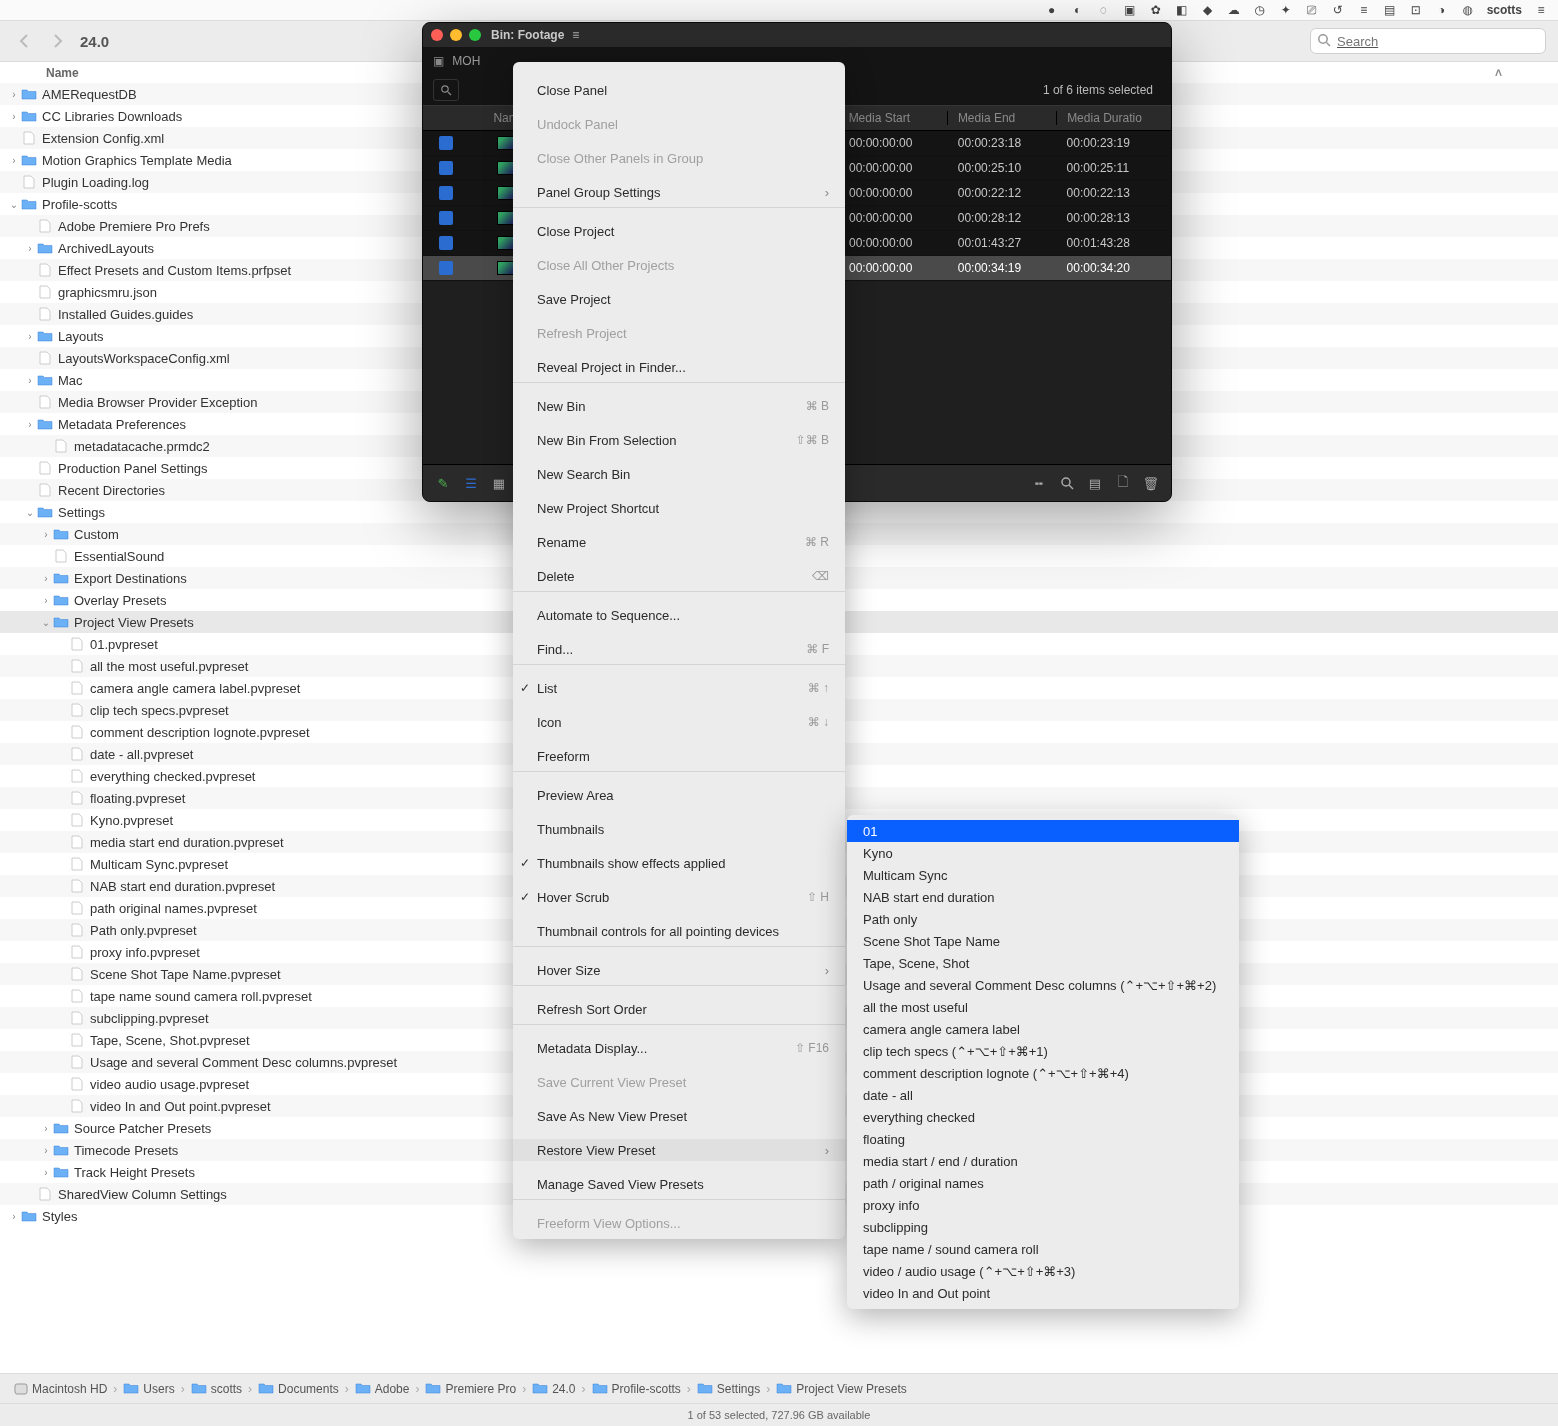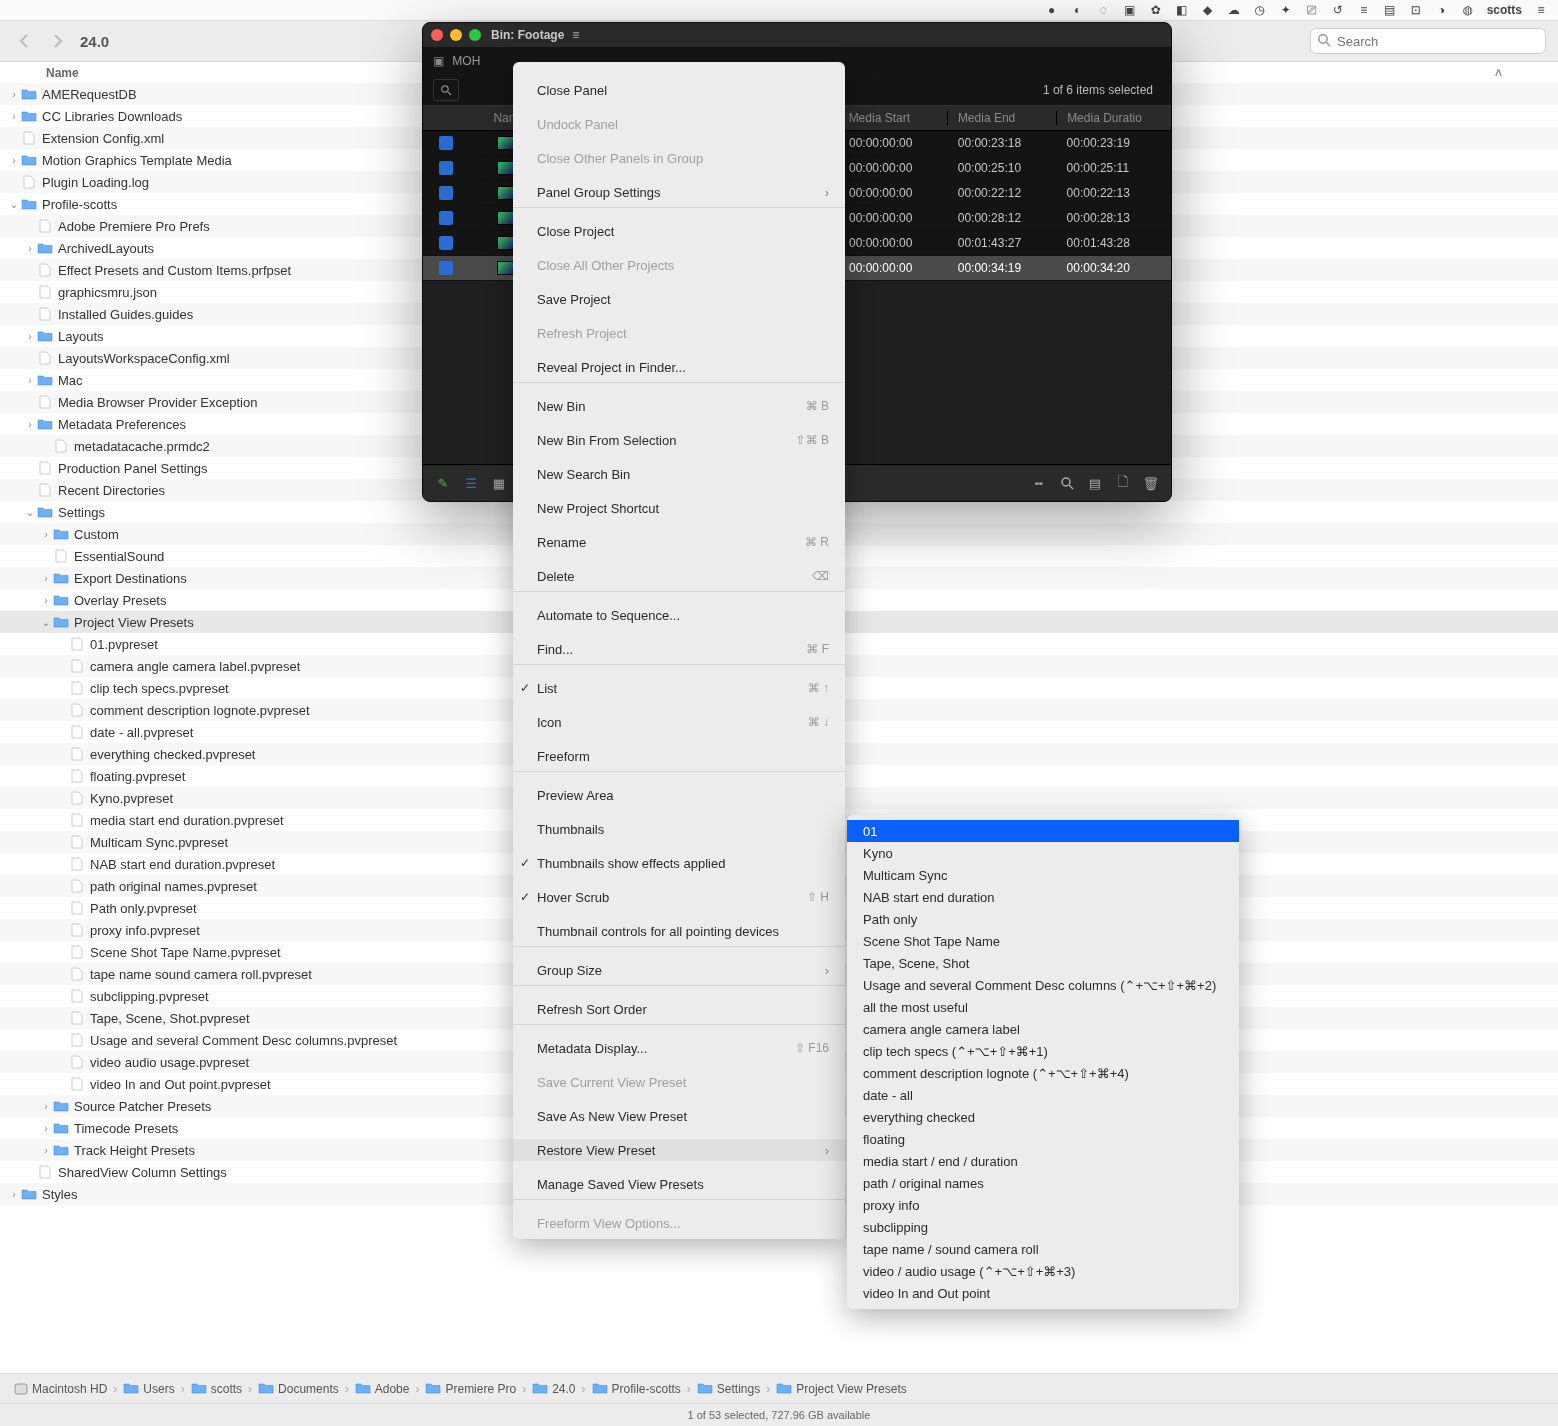--- a/index.html
+++ b/index.html
@@ -32,21 +32,21 @@
   .menubar{height:20px;background:#fafafa;border-bottom:1px solid var(--finder-border);display:flex;align-items:center;justify-content:flex-end;padding:0 10px;gap:12px;font-size:12px;color:#444;}
   .menubar .tray{display:flex;gap:12px;align-items:center;}
   .menubar .username{font-weight:600;}
   .tray-icon{display:inline-flex;width:14px;height:14px;align-items:center;justify-content:center;color:#444;}
   
   .toolbar{height:40px;background:var(--finder-header);border-bottom:1px solid var(--finder-border);display:flex;align-items:center;padding:0 12px;gap:10px;}
   .navbtn{width:24px;height:24px;display:inline-flex;align-items:center;justify-content:center;color:#999;}
   .toolbar .title{font-weight:600;color:#555;font-size:15px;}
   .toolbar .spacer{flex:1;}
   .toolbar .search{position:relative;}
-  .toolbar .search input{width:200px;height:24px;border:1px solid #d0d0d0;border-radius:6px;background:#fff;padding:0 8px 0 26px;font-size:13px;color:#555;}
+  .toolbar .search input{width:200px;height:24px;border:1px solid #d0d0d0;border-radius:6px;background:#fff;padding:0 8px 0 26px;font-size:13px;color:#555;text-decoration:underline;}
   .toolbar .search svg{position:absolute;left:7px;top:5px;}
   
   .colheader{height:22px;background:#fff;border-bottom:1px solid var(--finder-border);display:flex;align-items:center;padding:0 46px;font-size:12px;color:#666;font-weight:600;}
   .colheader .fill{flex:1;}
   .colheader .sortarrow{margin-right:10px;color:#888;}
   
   .filelist{position:absolute;top:83px;bottom:54px;left:0;right:0;overflow:hidden;background:#fff;}
   .row{height:22px;display:flex;align-items:center;padding-left:8px;font-size:13px;color:var(--finder-text);}
   .row:nth-child(odd){background:var(--row-alt);}
   .row:nth-child(even){background:var(--row-alt2);}
@@ -430,20 +430,32 @@
       <div class="row">
         <span class="indent"></span>
         <span class="indent"></span>
         <span class="indent"></span>
         <span class="disc"></span>
         <span class="icon fileicon">
           <svg width="12" height="14" viewBox="0 0 12 14">
             <path d="M1 1 h7 l3 3 v9 H1 Z" fill="#fff" stroke="#ccc" stroke-width="1"></path>
           </svg>
         </span>
+        <span>all the most useful.pvpreset</span>
+      </div>
+      <div class="row">
+        <span class="indent"></span>
+        <span class="indent"></span>
+        <span class="indent"></span>
+        <span class="disc"></span>
+        <span class="icon fileicon">
+          <svg width="12" height="14" viewBox="0 0 12 14">
+            <path d="M1 1 h7 l3 3 v9 H1 Z" fill="#fff" stroke="#ccc" stroke-width="1"></path>
+          </svg>
+        </span>
         <span>camera angle camera label.pvpreset</span>
       </div>
       <div class="row">
         <span class="indent"></span>
         <span class="indent"></span>
         <span class="indent"></span>
         <span class="disc"></span>
         <span class="icon fileicon">
           <svg width="12" height="14" viewBox="0 0 12 14">
             <path d="M1 1 h7 l3 3 v9 H1 Z" fill="#fff" stroke="#ccc" stroke-width="1"></path>
@@ -928,21 +940,21 @@
       <div class="ctxitem">
         <span class="check">✓</span>
         <span>Hover Scrub</span>
         <span class="shc">⇧ H</span>
       </div>
       <div class="ctxitem">
         <span>Thumbnail controls for all pointing devices</span>
       </div>
       <div class="ctxsep"></div>
       <div class="ctxitem">
-        <span>Group Size</span>
+        <span>Hover Size</span>
         <span class="sub">›</span>
       </div>
       <div class="ctxsep"></div>
       <div class="ctxitem">
         <span>Refresh Sort Order</span>
       </div>
       <div class="ctxsep"></div>
       <div class="ctxitem">
         <span>Metadata Display...</span>
         <span class="shc">⇧ F16</span>

